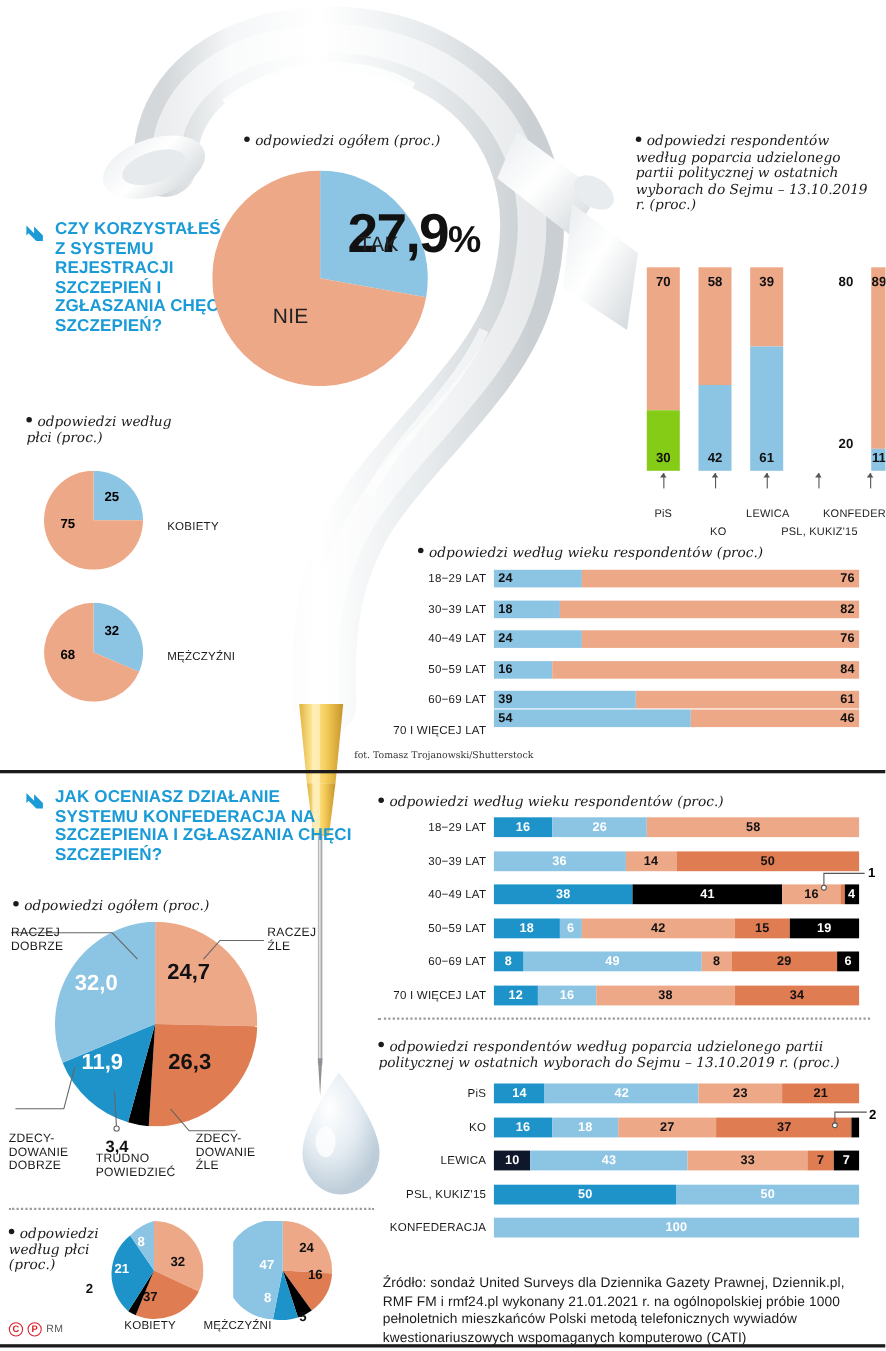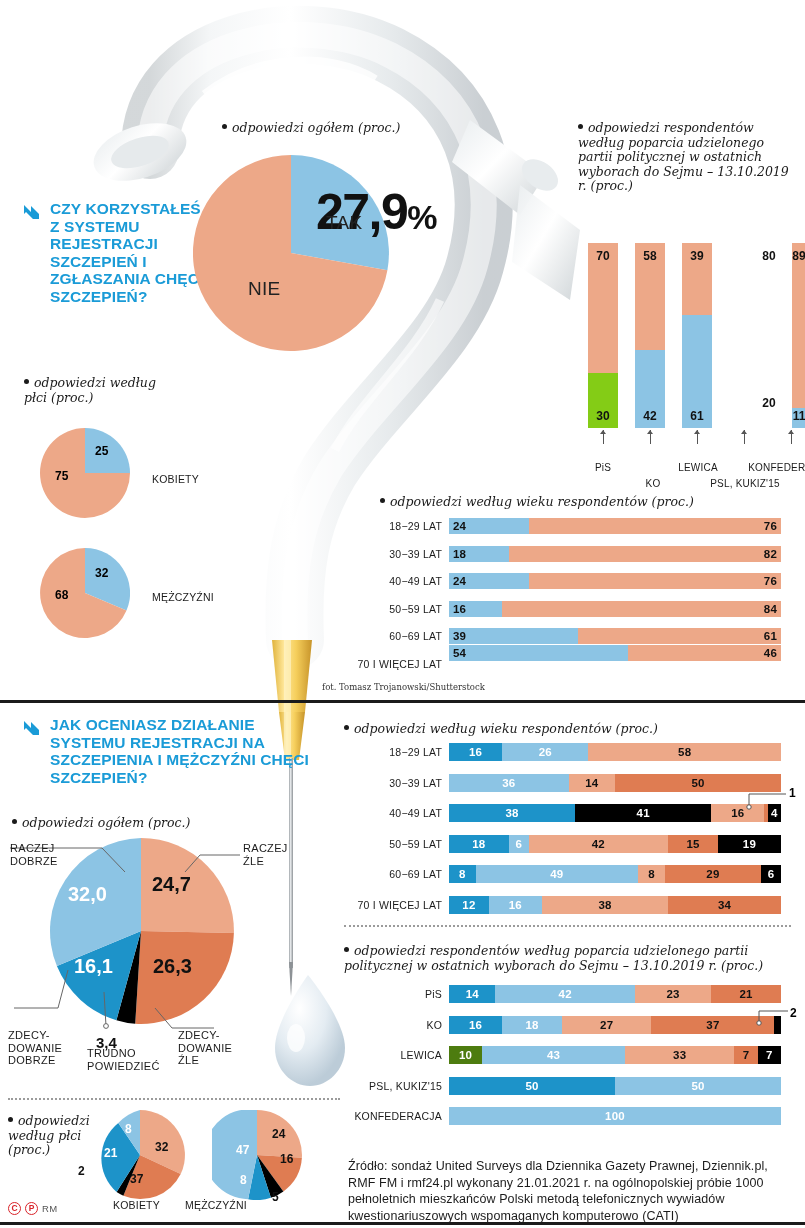--- a/index.html
+++ b/index.html
@@ -320,38 +320,38 @@
     </div>
 
   <div class="abs credit" style="left:322px; top:682px;">fot. Tomasz Trojanowski/Shutterstock</div>
 
   <div class="divider abs" style="left:0; top:700px; width:805px; height:3px;"></div>
 
   <div class="abs" style="left:22px; top:716px; width:300px;">
     <svg class="arrow-ico" viewBox="0 0 20 20">
       <path d="M2 3 L9 10 L9 4 L17 12 L17 17 L11 17 L4 10 L2 12 Z" fill="#1a9bd7"></path>
     </svg>
-    <div class="qhead" style="padding-left:28px;">JAK OCENIASZ DZIAŁANIE SYSTEMU REJESTRACJI NA SZCZEPIENIA I MĘŻCZYŹNI CHĘCI SZCZEPIEŃ?</div>
+    <div class="qhead" style="padding-left:28px;">JAK OCENIASZ DZIAŁANIE SYSTEMU KONFEDERACJA NA SZCZEPIENIA I ZGŁASZANIA CHĘCI SZCZEPIEŃ?</div>
   </div>
 
   <div class="cap abs" style="left:12px; top:816px; width:230px;">
     <span class="dot"></span><span>odpowiedzi ogółem (proc.)</span>
   </div>
 
   <svg class="abs" style="left:48px; top:838px;" width="186" height="186" viewBox="0 0 186 186">
     <path d="M93 93 L93 0 A93 93 0 0 1 185.9 95.0 Z" fill="#eda888"></path>
     <path d="M93 93 L185.9 95.0 A93 93 0 0 1 87.2 185.8 Z" fill="#df7c52"></path>
     <path d="M93 93 L87.2 185.8 A93 93 0 0 1 68.4 182.2 Z" fill="#000000"></path>
     <path d="M93 93 L68.4 182.2 A93 93 0 0 1 8.9 128.1 Z" fill="#1d93c9"></path>
     <path d="M93 93 L8.9 128.1 A93 93 0 0 1 93 0 Z" fill="#8cc4e4"></path>
   </svg>
 
   <div class="abs" style="left:68px; top:883px; font-size:20px; font-weight:bold; color:#fff;">32,0</div>
   <div class="abs" style="left:152px; top:873px; font-size:20px; font-weight:bold; color:#111;">24,7</div>
-  <div class="abs" style="left:74px; top:955px; font-size:20px; font-weight:bold; color:#fff;">16,1</div>
+  <div class="abs" style="left:74px; top:955px; font-size:20px; font-weight:bold; color:#fff;">11,9</div>
   <div class="abs" style="left:153px; top:955px; font-size:20px; font-weight:bold; color:#111;">26,3</div>
   <div class="abs" style="left:96px; top:1034px; font-size:15px; font-weight:bold; color:#111;">3,4</div>
 
   <svg class="abs" style="left:0px; top:830px;" width="340" height="230">
     <polyline points="10,18 102,18 125,42" fill="none" stroke="#666" stroke-width="1"></polyline>
     <polyline points="185,42 200,25 240,25" fill="none" stroke="#666" stroke-width="1"></polyline>
     <polyline points="68,140 58,178 14,178" fill="none" stroke="#666" stroke-width="1"></polyline>
     <polyline points="104,162 106,196" fill="none" stroke="#666" stroke-width="1"></polyline>
     <circle cx="106" cy="196" r="2.4" fill="#fff" stroke="#666" stroke-width="1"></circle>
     <polyline points="155,178 172,198 214,198" fill="none" stroke="#666" stroke-width="1"></polyline>
@@ -505,21 +505,21 @@
         <div class="seg" style="width:27%;background:#eda888">
           <span class="C" style="color:#111111">27</span>
         </div>
         <div class="seg" style="width:37%;background:#df7c52">
           <span class="C" style="color:#111111">37</span>
         </div>
         <div class="seg" style="width:2%;background:#000000"></div>
       </div>
       <div class="catlab abs" style="left: 330px; top: 1049px; width: 112px;">LEWICA</div>
       <div class="bar" style="left: 449px; top: 1046px; width: 332px; height: 18px;">
-        <div class="seg" style="width:10%;background:#4d7c0f">
+        <div class="seg" style="width:10%;background:#0f172a">
           <span class="C" style="color:#ffffff">10</span>
         </div>
         <div class="seg" style="width:43%;background:#8cc4e4">
           <span class="C" style="color:#ffffff">43</span>
         </div>
         <div class="seg" style="width:33%;background:#eda888">
           <span class="C" style="color:#111111">33</span>
         </div>
         <div class="seg" style="width:7%;background:#df7c52">
           <span class="C" style="color:#111111">7</span>

